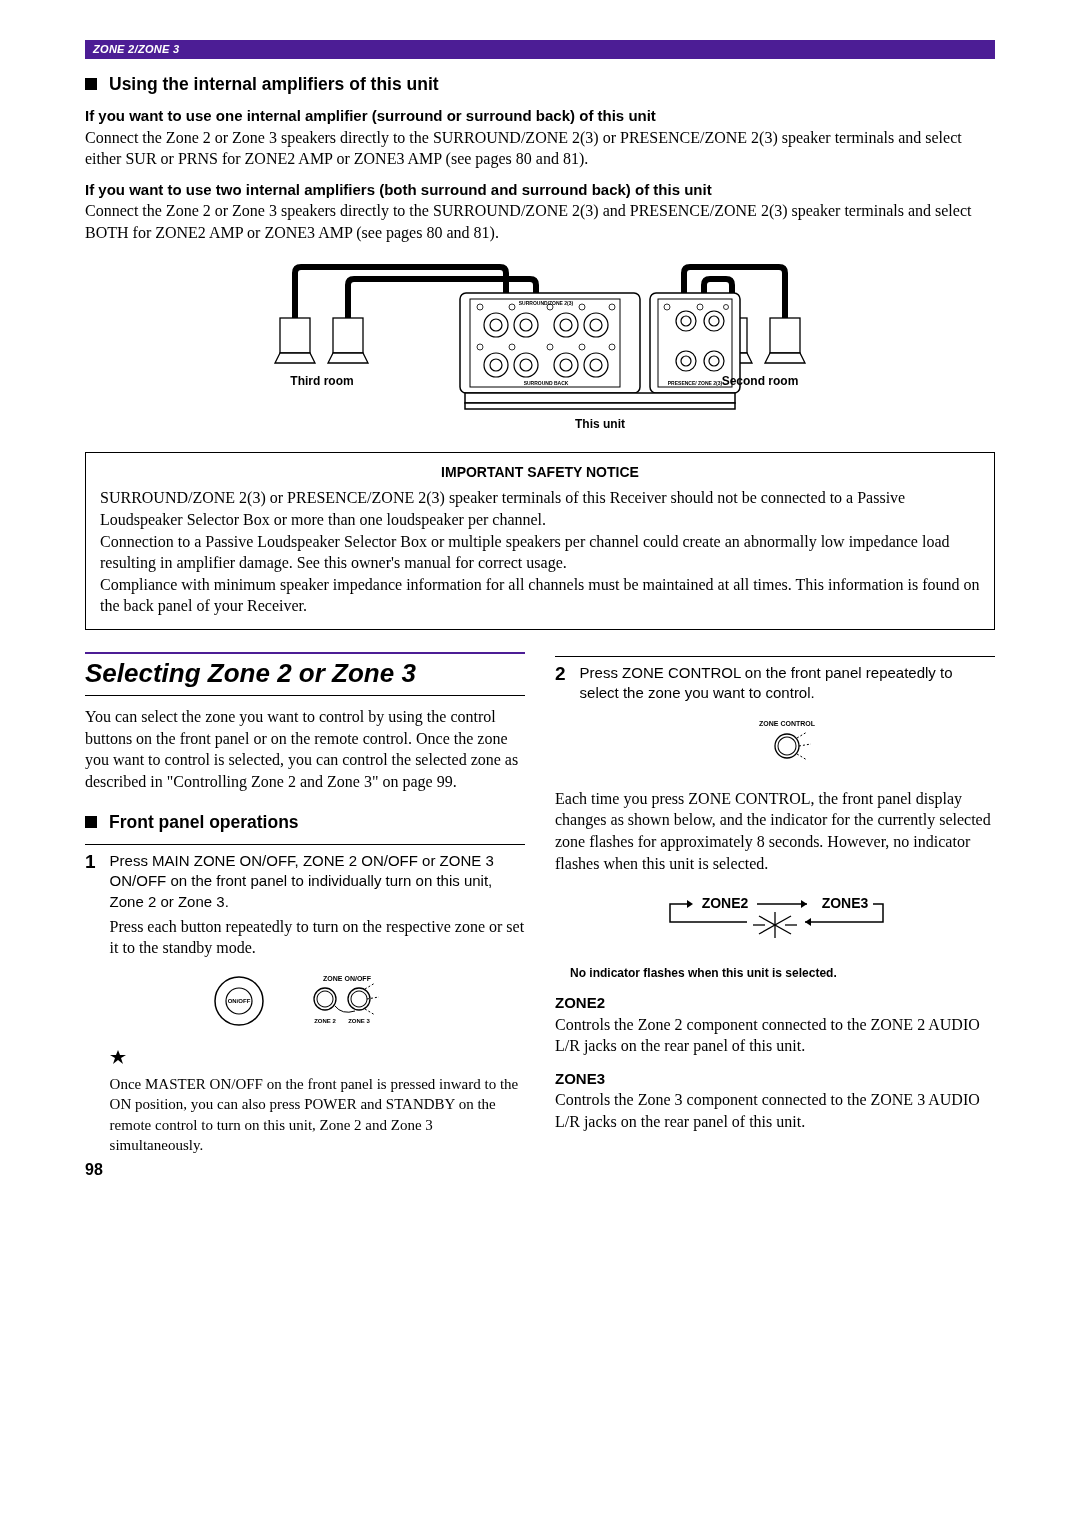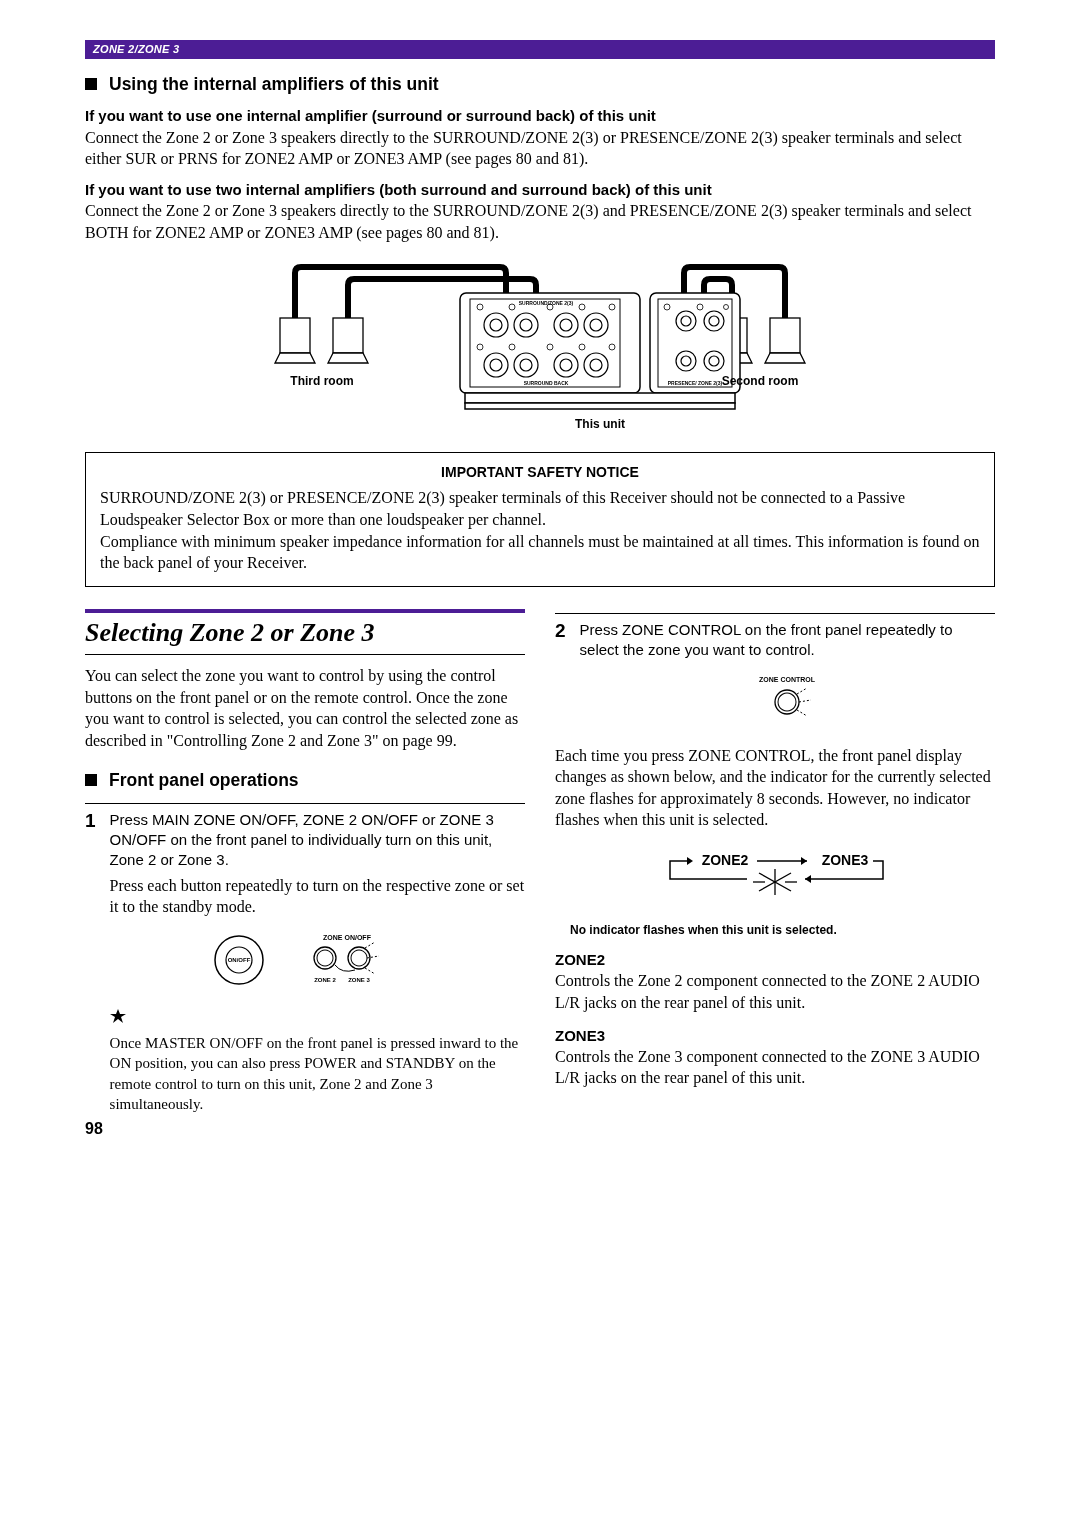--- a/index.html
+++ b/index.html
@@ -58,25 +58,25 @@
     font-size: 16px;
   }
   .notice-title {
     font-family: Arial, Helvetica, sans-serif;
     font-weight: bold;
     font-size: 14px;
     text-align: center;
     margin-bottom: 6px;
   }
   .section-title {
-    font-family: Liberation Serif, serif;
+    font-family: Liberation Sans, sans-serif;
     font-weight: bold;
     font-style: italic;
     font-size: 26px;
-    border-top: 4px solid #4c1d95;
+    border-top: 2px solid #4c1d95;
     border-bottom: 1px solid #000;
     padding: 2px 0 4px;
     margin-top: 22px;
     margin-bottom: 10px;
   }
   .columns { display: flex; gap: 30px; margin-top: 0; }
   .col { flex: 1; }
   .step { display: flex; gap: 14px; margin-top: 4px; }
   .step-num {
     font-family: Arial, Helvetica, sans-serif;
@@ -225,20 +225,21 @@
 
   <text x="102" y="122" text-anchor="middle" font-family="Arial" font-size="12" font-weight="bold">Third room</text>
   <text x="540" y="122" text-anchor="middle" font-family="Arial" font-size="12" font-weight="bold">Second room</text>
   <text x="380" y="165" text-anchor="middle" font-family="Arial" font-size="12" font-weight="bold">This unit</text>
 </svg>
 </div>
 
 <div class="notice-box">
   <div class="notice-title">IMPORTANT SAFETY NOTICE</div>
   <div>SURROUND/ZONE 2(3) or PRESENCE/ZONE 2(3) speaker terminals of this Receiver should not be connected to a Passive Loudspeaker Selector Box or more than one loudspeaker per channel.</div>
+  <div>Connection to a Passive Loudspeaker Selector Box or multiple speakers per channel could create an abnormally low impedance load resulting in amplifier damage. See this owner's manual for correct usage.</div>
   <div>Compliance with minimum speaker impedance information for all channels must be maintained at all times. This information is found on the back panel of your Receiver.</div>
 </div>
 
 <div class="columns">
 
   <div class="col">
     <div class="section-title">Selecting Zone 2 or Zone 3</div>
     <div class="body-text">You can select the zone you want to control by using the control buttons on the front panel or on the remote control. Once the zone you want to control is selected, you can control the selected zone as described in "Controlling Zone 2 and Zone 3" on page 99.</div>
 
     <div class="sq-heading">

